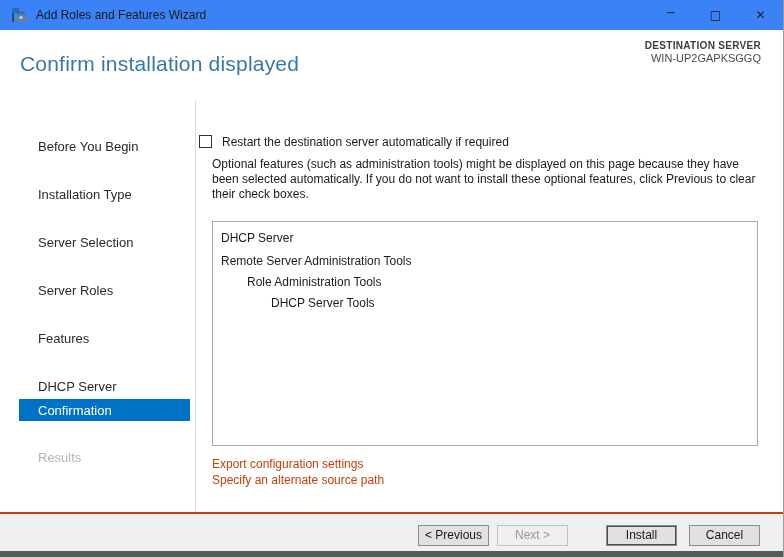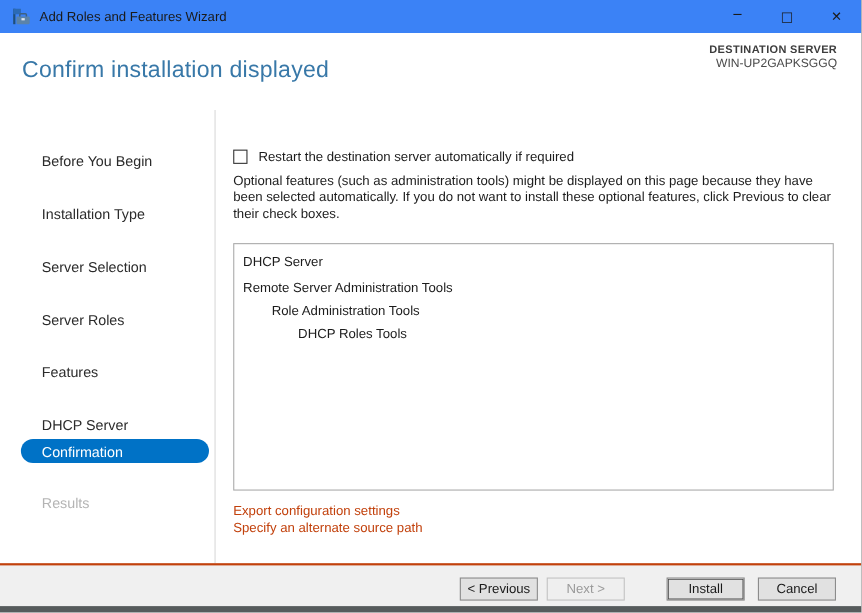--- a/index.html
+++ b/index.html
@@ -52,31 +52,31 @@
   .sidebar {
     position: absolute; top: 100px; left: 0; width: 196px; bottom: 45px;
     background: #ffffff; border-right: 1px solid #d9d9d9;
   }
   .nav-list { list-style: none; padding-top: 10px; }
   .nav-item {
     margin-left: 19px; width: 171px; height: 24px;
     display: flex; align-items: center;
     padding-left: 19px; font-size: 13px; color: #2b2b2b; cursor: default; margin-top: 24px;
   }
-  .nav-item.selected { background: #0072c6; color: #ffffff; height: 22px; margin-top: 1px; margin-bottom: 1px; border-radius: 11px; }
+  .nav-item.selected { background: #0072c6; color: #ffffff; height: 22px; margin-top: 1px; margin-bottom: 1px; }
   .nav-item.disabled { color: #b4b4b4; }
 
   
   .content {
     position: absolute; top: 100px; left: 197px; right: 0; bottom: 45px; background: #fff;
     font-size: 12px; color: #1c1c1c;
   }
   .intro-line { position: absolute; left: 15px; top: 8px; }
 
-  .restart-row { position: absolute; left: 15px; top: 35px; display: flex; align-items: flex-end; }
+  .restart-row { position: absolute; left: 2px; top: 35px; display: flex; align-items: flex-start; }
   .checkbox-box {
     width: 13px; height: 13px; border: 1px solid #333333; background: #fff; display: inline-block;
   }
   .restart-row label { margin-left: 10px; font-size: 12px; color: #1c1c1c; }
 
   .optional-note {
     position: absolute; left: 15px; top: 57px; width: 556px; line-height: 15px;
   }
 
   .selection-box {
@@ -164,21 +164,21 @@
       <span class="checkbox-box"></span>
       <label>Restart the destination server automatically if required</label>
     </div>
 
     <div class="optional-note">Optional features (such as administration tools) might be displayed on this page because they have been selected automatically. If you do not want to install these optional features, click Previous to clear their check boxes.</div>
 
     <div class="selection-box">
       <div class="tree-item lvl0">DHCP Server</div>
       <div class="tree-item lvl0 group-gap">Remote Server Administration Tools</div>
       <div class="tree-item lvl1">Role Administration Tools</div>
-      <div class="tree-item lvl2">DHCP Roles Tools</div>
+      <div class="tree-item lvl2">DHCP Server Tools</div>
     </div>
 
     <div class="links">
       <a class="link">Export configuration settings</a>
       <a class="link">Specify an alternate source path</a>
     </div>
   </div>
 
   <div class="footer">
     <button class="btn previous">&lt; Previous</button>

